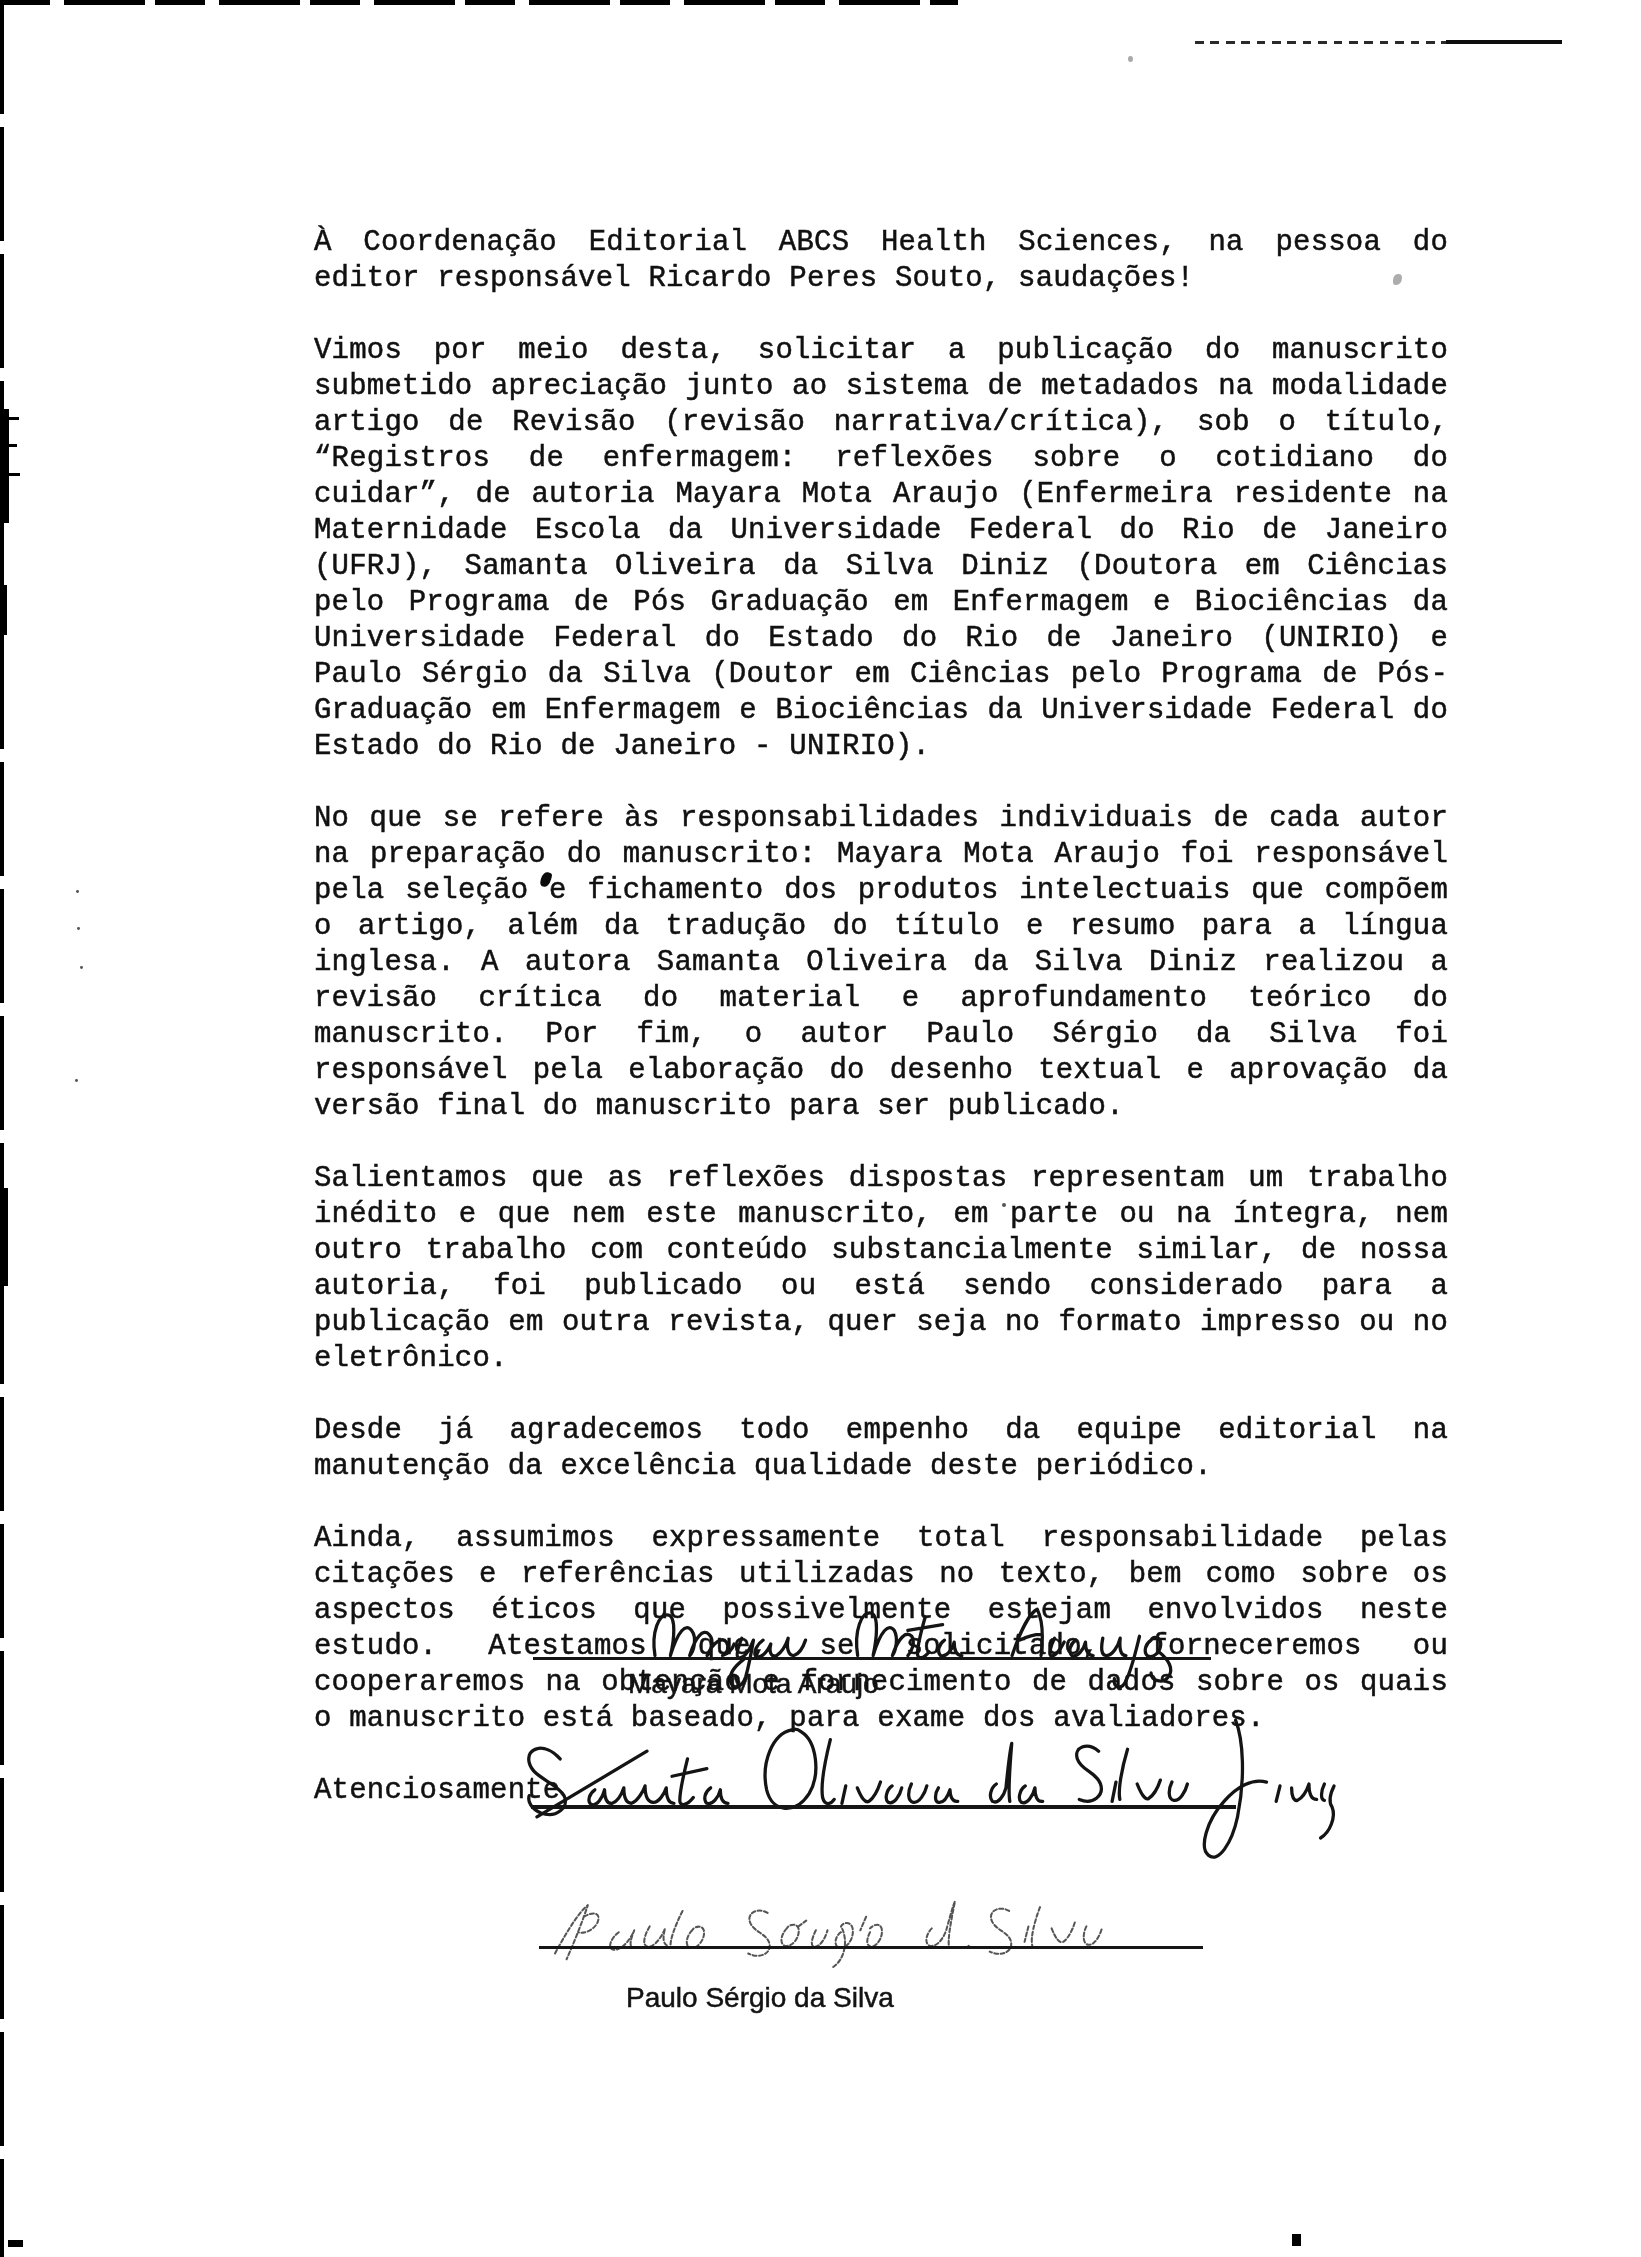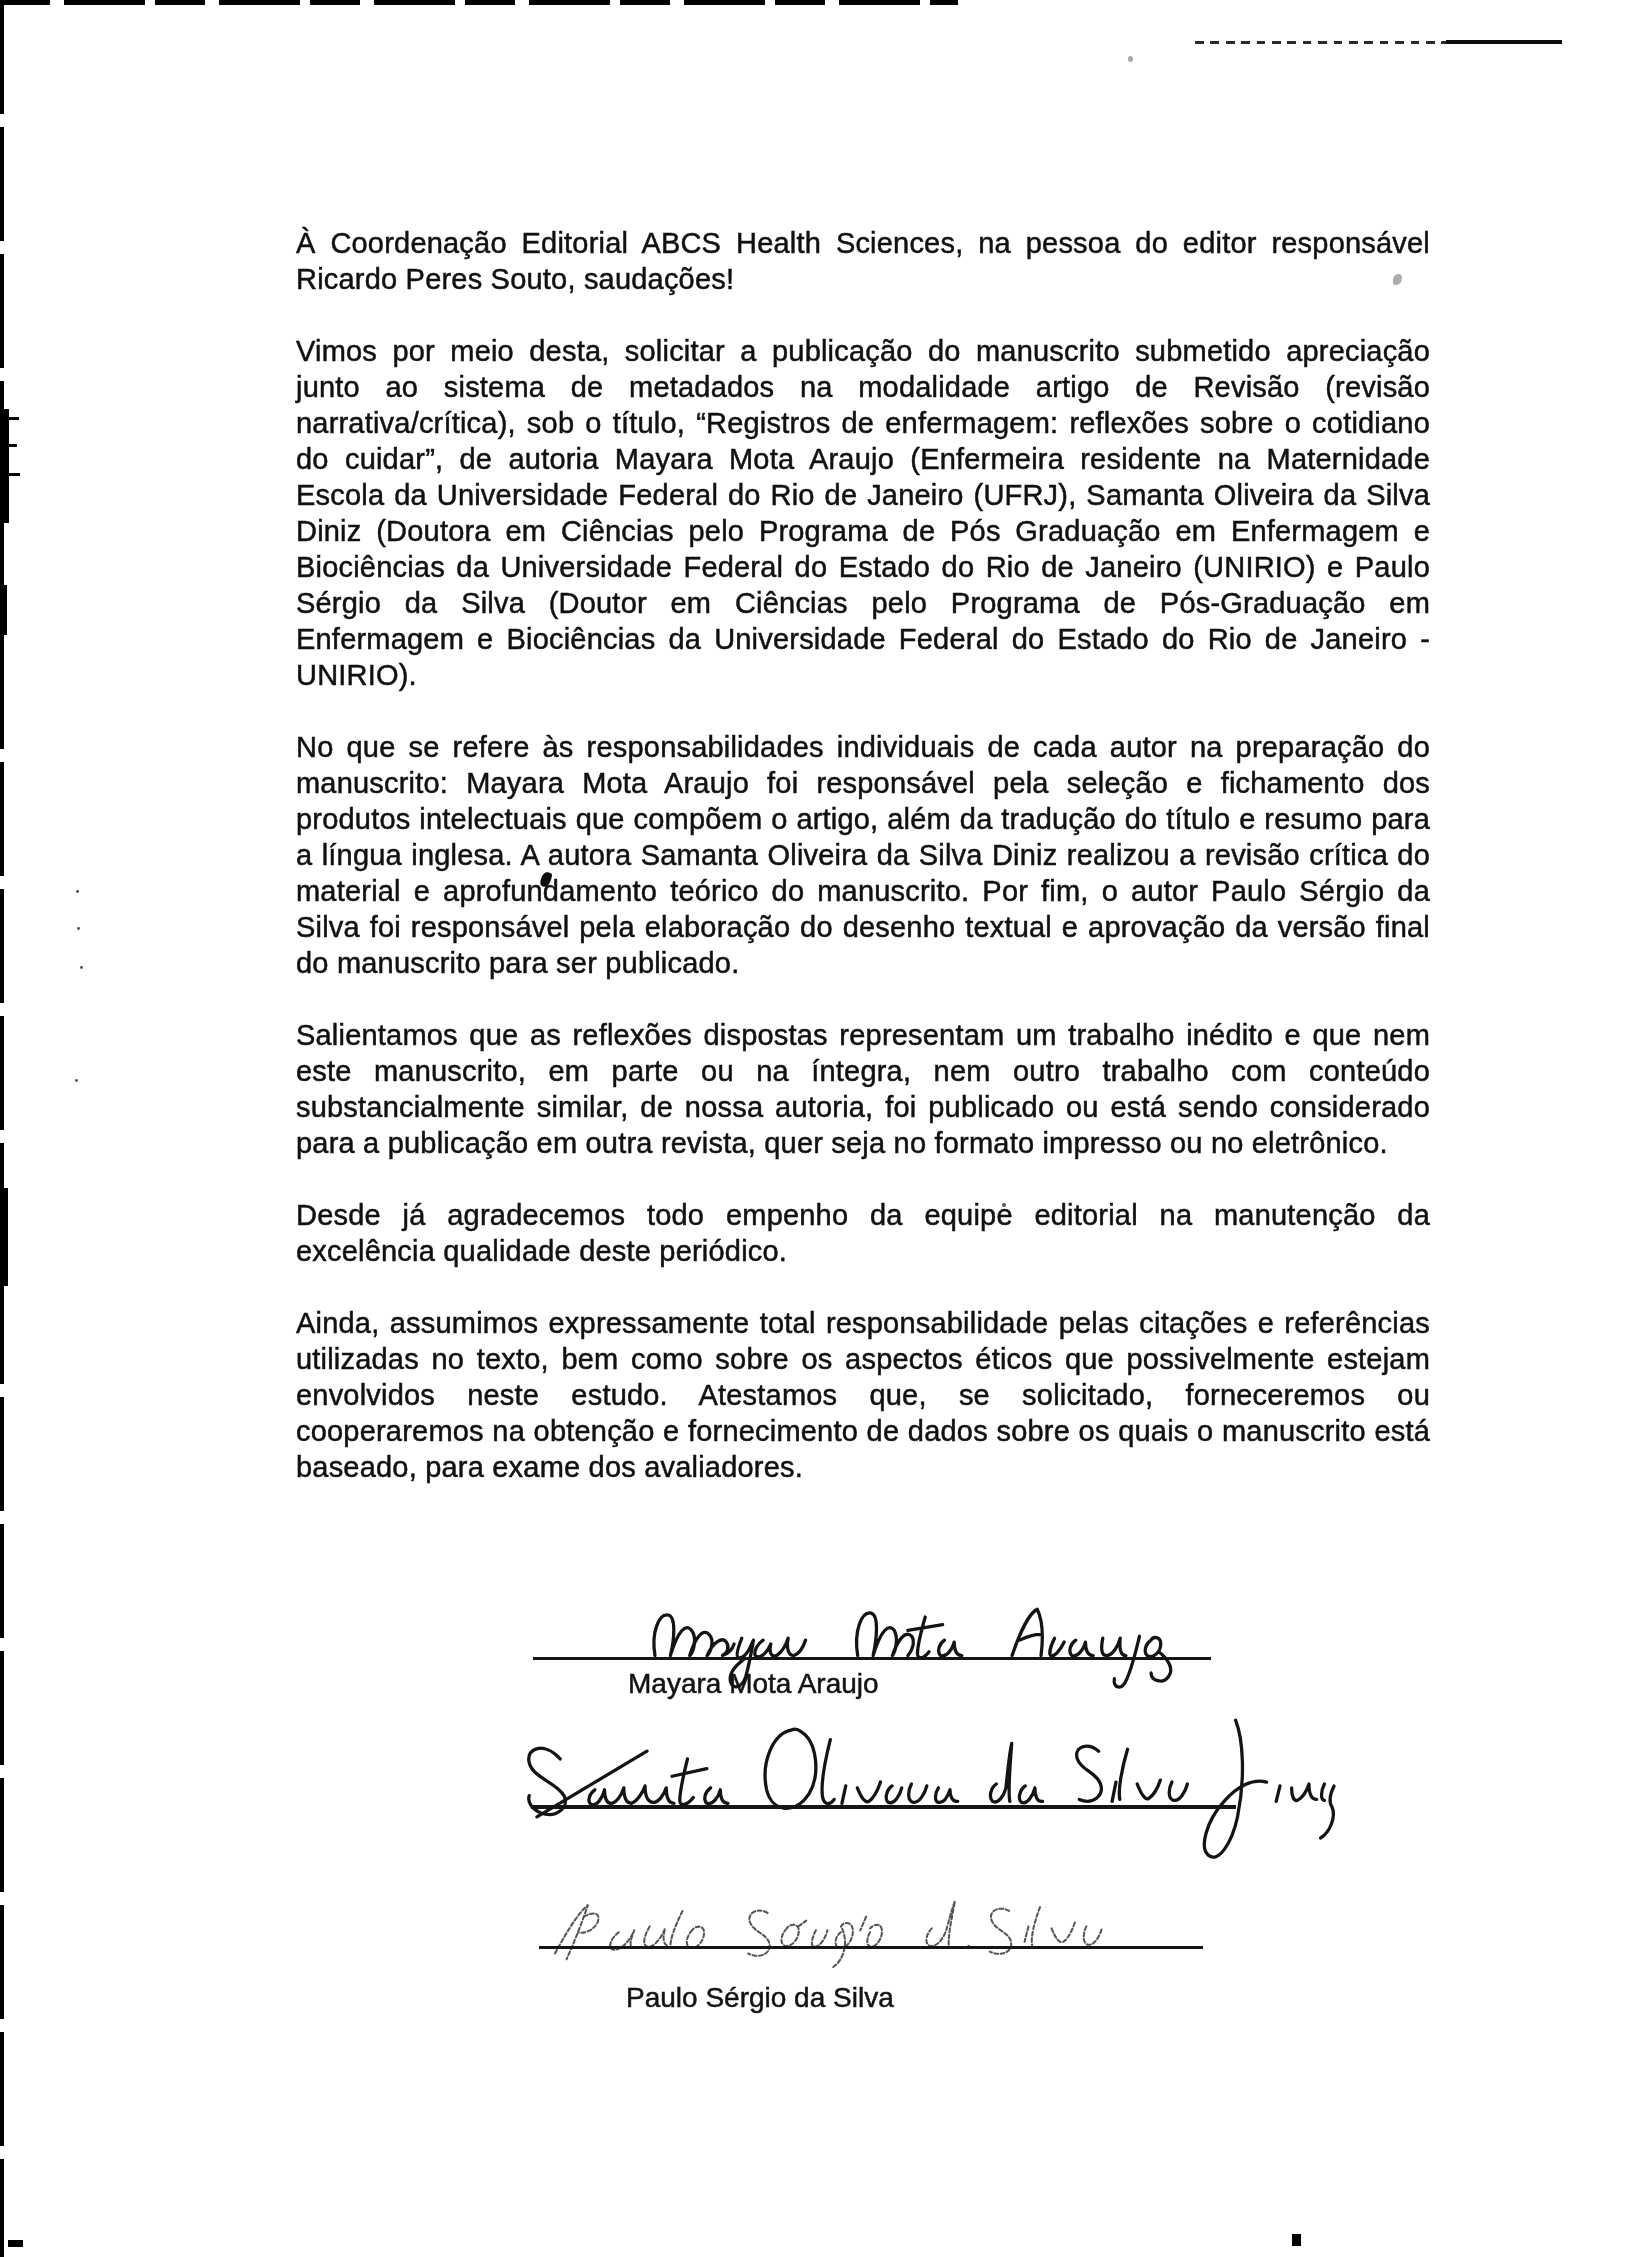--- a/index.html
+++ b/index.html
@@ -7,24 +7,25 @@
     position:relative;
     width:1641px;height:2257px;
     background:#ffffff;
     overflow:hidden;
     font-family:"Liberation Sans","DejaVu Sans",sans-serif;
     color:#111;
   }
   
   .letter{
     position:absolute;
-    left:296px;top:225px;width:1134px;
+    left:314px;top:225px;width:1134px;
     font-size:29px;line-height:36px;
     text-align:justify;
     letter-spacing:0.2px;
+    font-family:Liberation Mono, monospace;
     -webkit-text-stroke:0.5px #111;
   }
   .letter p{margin:0 0 36px 0;}
   .closing{margin-top:1px;}
   
   .ink{position:absolute;overflow:visible;}
   .ink path{fill:none;stroke:#141414;stroke-width:3.4;stroke-linecap:round;stroke-linejoin:round;}
   .ink.faint path{stroke:#3d3d3d;stroke-width:2.1;stroke-dasharray:4 2.6;opacity:.88;}
   .sig-line{position:absolute;background:#151515;}
   .sig-label{
@@ -81,20 +82,21 @@
   <div class="art speck" style="left:1002px;top:1203px;width:3.9px;height:3.9px"></div>
   <div class="art speck" style="left:1128px;top:56px;width:4.8px;height:5.8px;opacity:.5"></div>
 
   <div class="letter">
     <p>À Coordenação Editorial ABCS Health Sciences, na pessoa do editor responsável Ricardo Peres Souto, saudações!</p>
     <p>Vimos por meio desta, solicitar a publicação do manuscrito submetido apreciação junto ao sistema de metadados na modalidade artigo de Revisão (revisão narrativa/crítica), sob o título, “Registros de enfermagem: reflexões sobre o cotidiano do cuidar”, de autoria Mayara Mota Araujo (Enfermeira residente na Maternidade Escola da Universidade Federal do Rio de Janeiro (UFRJ), Samanta Oliveira da Silva Diniz (Doutora em Ciências pelo Programa de Pós Graduação em Enfermagem e Biociências da Universidade Federal do Estado do Rio de Janeiro (UNIRIO) e Paulo Sérgio da Silva (Doutor em Ciências pelo Programa de Pós-Graduação em Enfermagem e Biociências da Universidade Federal do Estado do Rio de Janeiro - UNIRIO).</p>
     <p>No que se refere às responsabilidades individuais de cada autor na preparação do manuscrito: Mayara Mota Araujo foi responsável pela seleção e fichamento dos produtos intelectuais que compõem o artigo, além da tradução do título e resumo para a língua inglesa. A autora Samanta Oliveira da Silva Diniz realizou a revisão crítica do material e aprofundamento teórico do manuscrito. Por fim, o autor Paulo Sérgio da Silva foi responsável pela elaboração do desenho textual e aprovação da versão final do manuscrito para ser publicado.</p>
     <p>Salientamos que as reflexões dispostas representam um trabalho inédito e que nem este manuscrito, em parte ou na íntegra, nem outro trabalho com conteúdo substancialmente similar, de nossa autoria, foi publicado ou está sendo considerado para a publicação em outra revista, quer seja no formato impresso ou no eletrônico.</p>
     <p>Desde já agradecemos todo empenho da equipe editorial na manutenção da excelência qualidade deste periódico.</p>
     <p>Ainda, assumimos expressamente total responsabilidade pelas citações e referências utilizadas no texto, bem como sobre os aspectos éticos que possivelmente estejam envolvidos neste estudo. Atestamos que, se solicitado, forneceremos ou cooperaremos na obtenção e fornecimento de dados sobre os quais o manuscrito está baseado, para exame dos avaliadores.</p>
+    <p class="closing">Atenciosamente</p>
   </div>
 
   <svg class="ink" style="left:618px;top:1588px" width="599" height="111" viewBox="0 0 620 115">
     <path d="M38,70 C34,46 42,26 52,28 C60,30 58,54 54,70 C62,44 70,36 76,44 C82,52 78,66 74,70 C80,50 88,42 94,48 C100,54 96,66 92,70 C98,56 108,50 112,56 C116,62 112,68 108,70 C114,68 118,64 120,58"></path>
     <path d="M128,52 C124,62 122,70 124,72 C130,74 136,64 140,54 C138,66 136,78 132,92 C128,104 118,106 116,96 C115,88 122,80 130,74"></path>
     <path d="M150,54 C144,58 140,66 142,70 C146,74 154,68 158,58 C156,66 158,72 164,70 C170,66 174,58 176,52 C174,62 176,70 182,70 C188,68 192,60 194,54"></path>
     <path d="M248,70 C244,44 252,24 262,26 C270,28 268,52 264,70 C272,44 280,36 286,44 C290,52 288,64 284,70 C290,52 298,44 304,50 C308,56 304,66 300,70"></path>
     <path d="M318,30 C314,44 310,60 310,68 C310,74 316,74 322,66 M300,44 L336,38"></path>
     <path d="M338,54 C332,58 330,66 334,70 C340,72 346,64 348,56 C348,64 350,70 356,70"></path>
     <path d="M408,70 C416,46 426,26 434,22 C440,34 440,54 438,70 M416,54 C424,50 432,48 438,48"></path>

